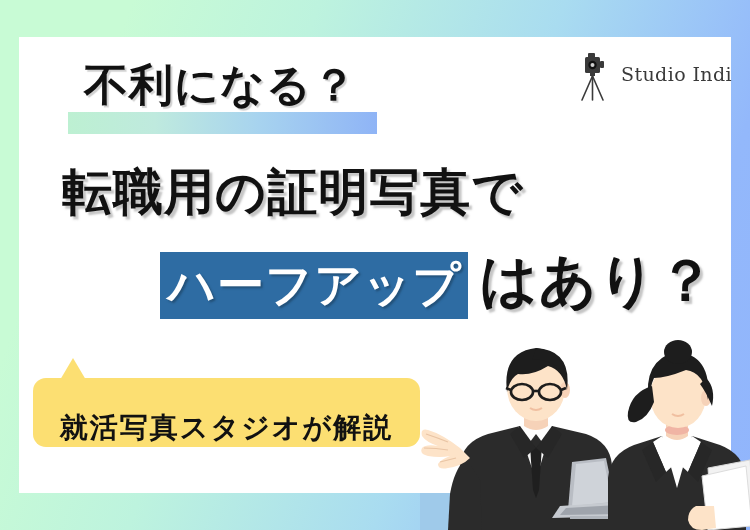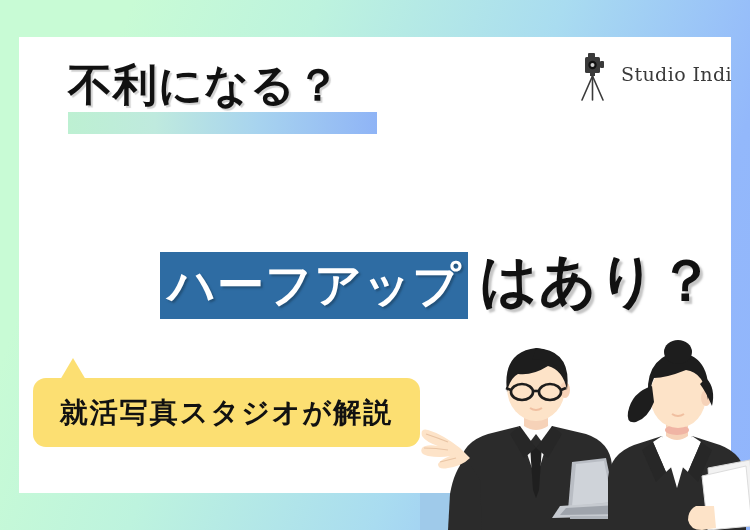--- a/index.html
+++ b/index.html
@@ -26,21 +26,21 @@
     font-family:"DejaVu Serif","Liberation Serif",serif;
     font-size:19px;color:#3a3a3a;letter-spacing:.4px;white-space:nowrap;
     line-height:1;padding-bottom:3px;
   }
   
   .jp{
     font-family:"DejaVu Sans","Liberation Sans",sans-serif;
     font-weight:bold;color:#111;
   }
   #line1{
-    position:absolute;left:68px;top:62px;font-size:44px;line-height:1.05;
+    position:absolute;left:84px;top:62px;font-size:44px;line-height:1.05;
     letter-spacing:1px;white-space:nowrap;z-index:3;
     text-shadow:2px 2px 1px rgba(150,150,150,.45);
   }
   #hl-bar{
     position:absolute;left:68px;top:112px;width:309px;height:22px;z-index:2;
     background:linear-gradient(90deg,#bdf0d2 0%,#bfeade 28%,#a7d3ef 62%,#8fb4f6 100%);
   }
   #line2{
     position:absolute;left:62px;top:166px;font-size:50px;line-height:1.05;
     letter-spacing:1px;white-space:nowrap;z-index:3;
@@ -56,21 +56,21 @@
     text-shadow:2px 2px 2px rgba(25,60,90,.55);
   }
   #line3 .tail{
     color:#111;font-size:57px;line-height:1;letter-spacing:1px;
     margin-left:12px;text-shadow:3px 3px 2px rgba(140,140,140,.5);
   }
   
   #bubble{
     position:absolute;left:33px;top:378px;width:387px;height:69px;z-index:4;
     background:#fcdf72;border-radius:13px;
-    display:flex;align-items:center;justify-content:center;
+    display:flex;align-items:flex-end;justify-content:center;
   }
   #bubble .txt{
     font-size:28px;color:#111;letter-spacing:2px;white-space:nowrap;
     font-weight:bold;
   }
   #bubble-tail{
     position:absolute;left:60px;top:358px;width:0;height:0;z-index:4;
     border-left:13px solid transparent;border-right:13px solid transparent;
     border-bottom:22px solid #fcdf72;
   }
@@ -104,20 +104,21 @@
           <line x1="14.5" y1="26" x2="25" y2="50"></line>
           <line x1="14.5" y1="26" x2="14.5" y2="50"></line>
         </g>
       </svg>
     </span>
     <span class="brand">Studio Indi</span>
   </div>
 
   <div id="hl-bar"></div>
   <div id="line1" class="jp">不利になる？</div>
+  <div id="line2" class="jp">転職用の証明写真で</div>
   <div id="line3">
     <span class="boxed jp">ハーフアップ</span>
     <span class="tail jp">はあり？</span>
   </div>
 
   <div id="bubble-tail"></div>
   <div id="bubble">
     <span class="txt jp">就活写真スタジオが解説</span>
   </div>
 

